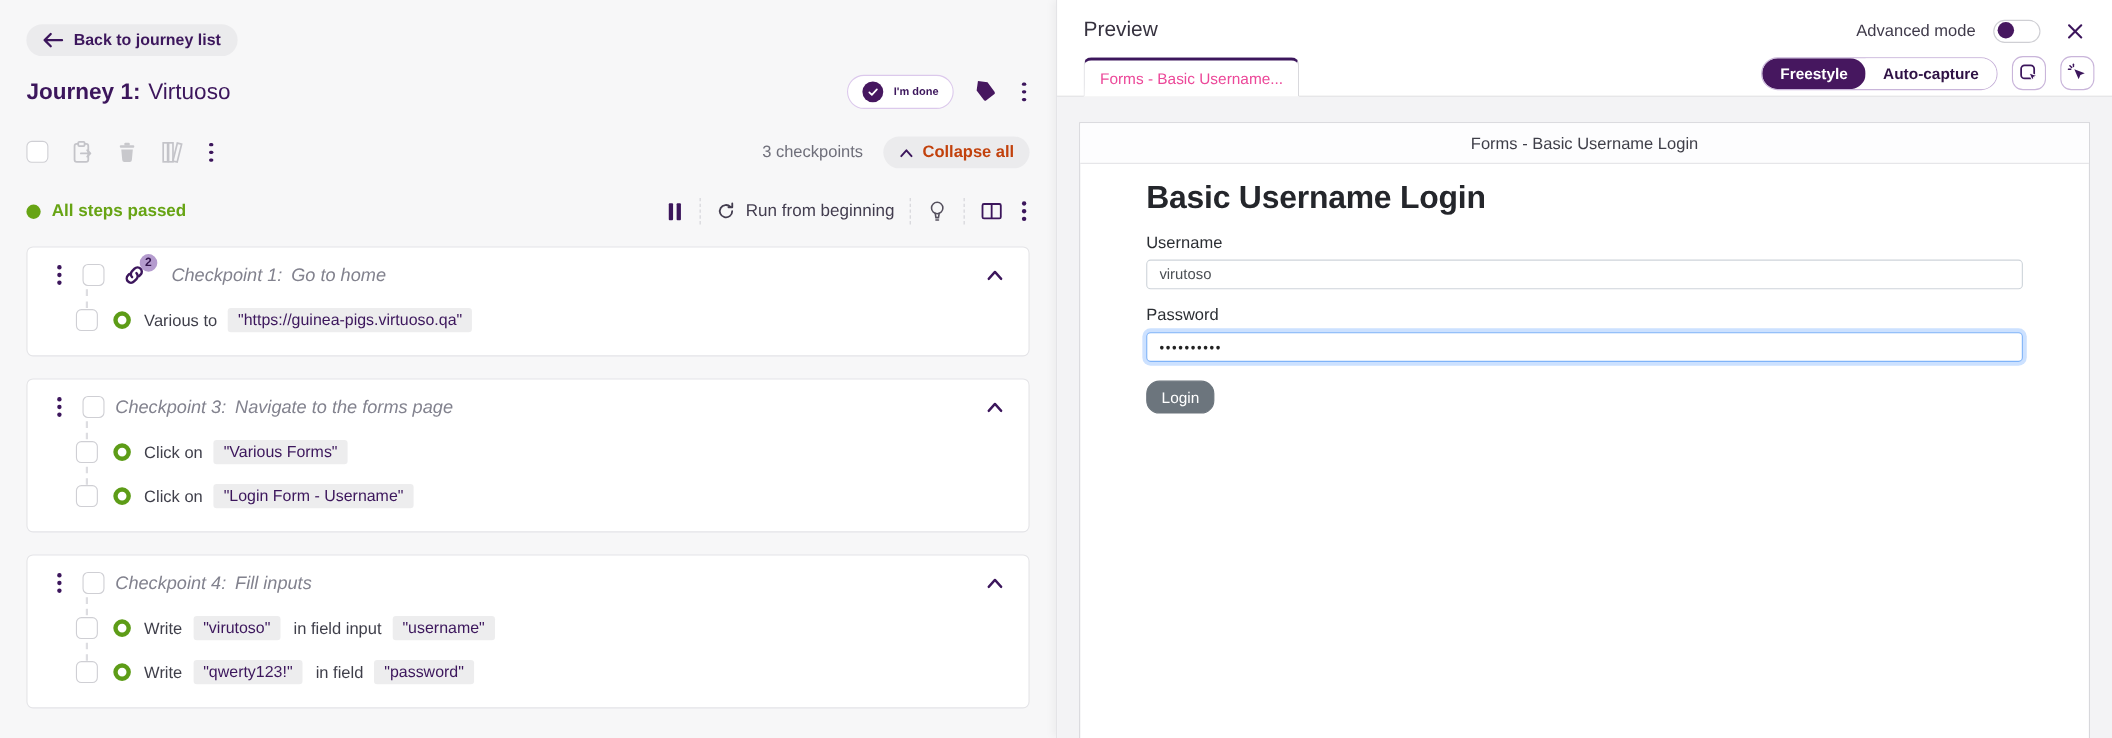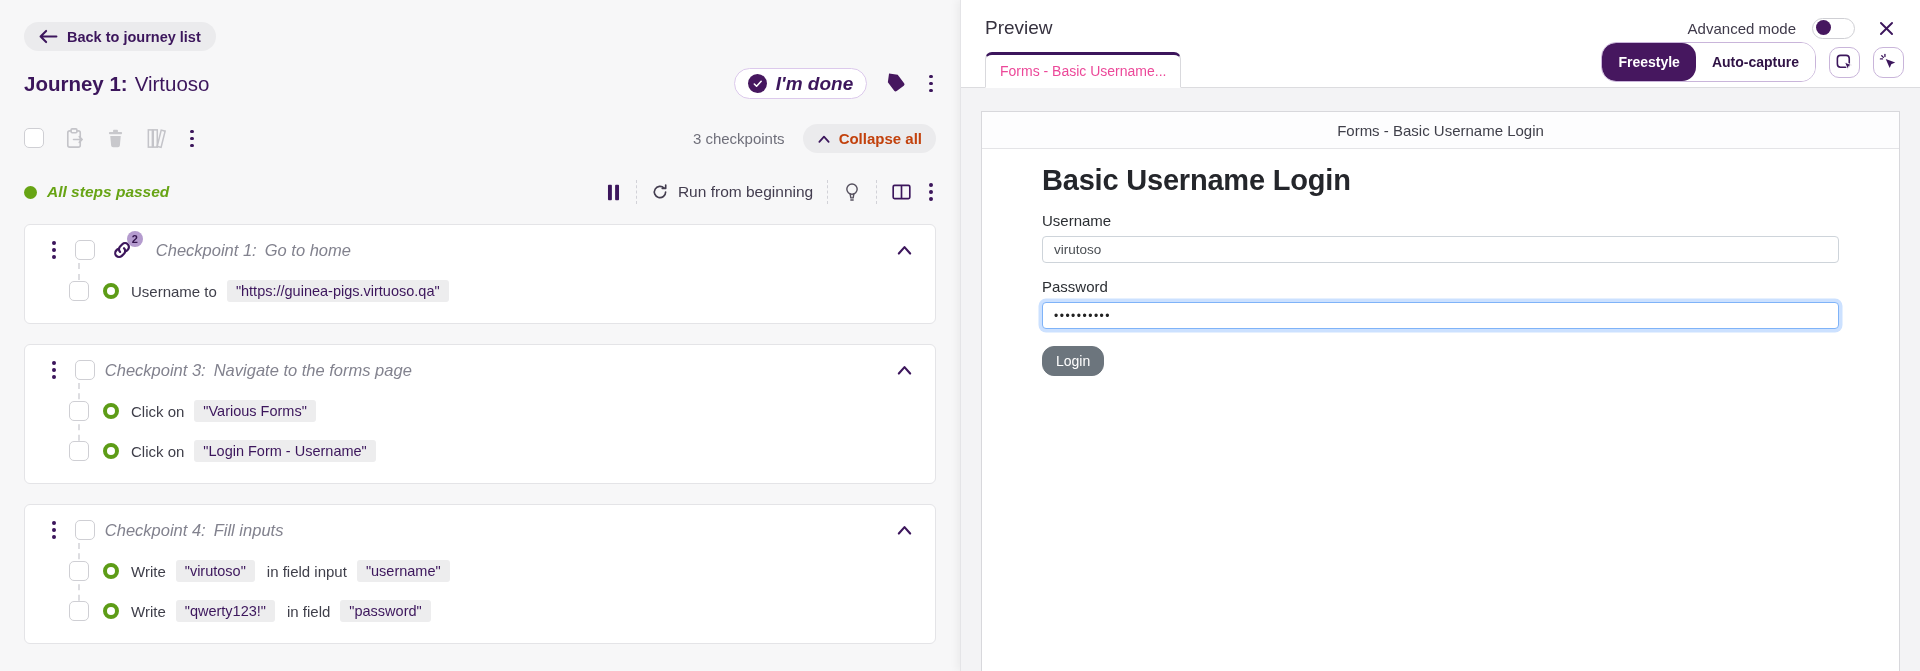--- a/index.html
+++ b/index.html
@@ -14,40 +14,40 @@
     background:#ebebed; border:none; border-radius:15px; height:29px; padding:0 15px;
     color:#3c165c; font-size:14.5px; font-weight:700; cursor:pointer; }
 
   .title-row { margin-top:17px; display:flex; align-items:center; justify-content:space-between; }
   .journey-title { font-size:20.5px; color:#3c165c; }
   .journey-title .t-label { font-weight:700; }
   .journey-title .t-name { font-weight:400; margin-left:7px; }
   .title-actions { display:flex; align-items:center; gap:19px; }
   .done-btn { display:inline-flex; align-items:center; gap:9px; background:#fff;
     border:1px solid #dcc9ec; border-radius:16px; height:31px; padding:0 13px;
-    color:#3c165c; font-size:19px; font-weight:700; cursor:pointer;font-style:italic; }
+    color:#3c165c; font-size:10px; font-weight:700; cursor:pointer; }
   .check-circle { width:19px; height:19px; border-radius:50%; background:#46175f;
     display:inline-flex; align-items:center; justify-content:center; }
 
   .vdots { display:inline-flex; flex-direction:column; gap:3.2px; padding:3px; cursor:pointer; }
   .vdots i { width:3.8px; height:3.8px; border-radius:50%; background:#3c165c; }
 
   .toolbar-row { margin-top:25px; display:flex; align-items:center; justify-content:space-between; }
   .toolbar-left { display:flex; align-items:center; gap:19px; }
   .cb { width:20px; height:20px; border:1.5px solid #cfcfd4; border-radius:5px;
     background:#fff; display:inline-block; position:relative; z-index:2; cursor:pointer; flex:none; }
   .gray-icon-btn { background:none; border:none; display:inline-flex; cursor:pointer; }
   .toolbar-right { display:flex; align-items:center; gap:18px; }
   .count-label { font-size:15px; color:#6f6f7a; }
   .collapse-btn { display:inline-flex; align-items:center; gap:8px; background:#ebebed;
     border:none; border-radius:15px; height:29px; padding:0 14px;
     color:#c2410c; font-size:15px; font-weight:700; cursor:pointer; }
 
   .status-row { margin-top:27px; display:flex; align-items:center; justify-content:space-between; }
-  .status-left { display:flex; align-items:center; gap:10px;font-style:italic; }
+  .status-left { display:flex; align-items:center; gap:10px; }
   .status-dot { width:13px; height:13px; border-radius:50%; background:#67a414; }
   .status-text { font-size:15.5px; font-weight:700; color:#67a414; }
   .run-controls { display:flex; align-items:center; gap:14px; }
   .v-divider { width:0; height:24px; border-left:1px dashed #d2d2d8; }
   .run-btn { display:inline-flex; align-items:center; gap:9px; background:none; border:none;
     color:#433d4f; font-size:15.5px; cursor:pointer; }
   .icon-plain { background:none; border:none; display:inline-flex; cursor:pointer; }
 
   
   .card { position:relative; margin-top:20px; background:#fff; border:1px solid #e4e4e7;
@@ -91,21 +91,21 @@
   .close-btn { background:none; border:none; display:inline-flex; cursor:pointer; margin-left:6px; }
 
   .tabbar { height:38px; display:flex; align-items:flex-end; border-bottom:1px solid #dcdcdf;
     padding:0 16px 0 24px; }
   .tab { height:35px; margin-bottom:-1px; background:#fff; border:1px solid #d9d9dd;
     border-top:3px solid #3c165c; border-bottom:1px solid #fff; border-radius:7px 7px 0 0;
     display:inline-flex; align-items:center; padding:16px 14px; font-size:14px; color:#ec4899;
     cursor:pointer; white-space:nowrap; }
   .tabbar-right { margin-left:auto; display:flex; align-items:center; gap:13px;
     margin-bottom:5px; }
-  .segmented { display:inline-flex; height:40px; border:1px solid #c9b5da; border-radius:15px;
+  .segmented { display:inline-flex; height:30px; border:1px solid #c9b5da; border-radius:15px;
     overflow:hidden; }
   .seg-btn { border:none; font-size:14px; font-weight:700; padding:0 16px; cursor:pointer; }
   .seg-on { background:#46175f; color:#fff; border-radius:14px; }
   .seg-off { background:#fff; color:#2f1245; }
   .round-icon-btn { width:31px; height:31px; border:1.5px solid #c9b5da; border-radius:10px;
     background:#fff; display:inline-flex; align-items:center; justify-content:center; cursor:pointer; }
 
   .preview-body { flex:1; background:#f3f3f5; padding:23px 20px 0; overflow:hidden; }
   .frame-box { background:#fff; border:1px solid #d8d8dc; height:600px; }
   .frame-header { height:37px; border-bottom:1px solid #e4e4e7; background:#fdfdfe;
@@ -273,21 +273,21 @@
       </span>
       <button class="chev-btn">
         <svg width="17" height="12" viewBox="0 0 24 16">
             <polyline points="4 13 12 4 20 13" stroke="#3c165c" stroke-width="3" fill="none" stroke-linecap="round" stroke-linejoin="round"></polyline>
           </svg>
       </button>
     </div>
     <div class="step-row">
       <span class="cb"></span>
       <span class="ring"></span>
-      <span class="step-text">Username to</span>
+      <span class="step-text">Various to</span>
       <span class="chip">"https://guinea-pigs.virtuoso.qa"</span>
     </div>
   </div>
 
   
   <div class="card">
     <div class="connector"></div>
     <div class="card-header">
       <span class="vdots drag-handle">
           <i></i>

